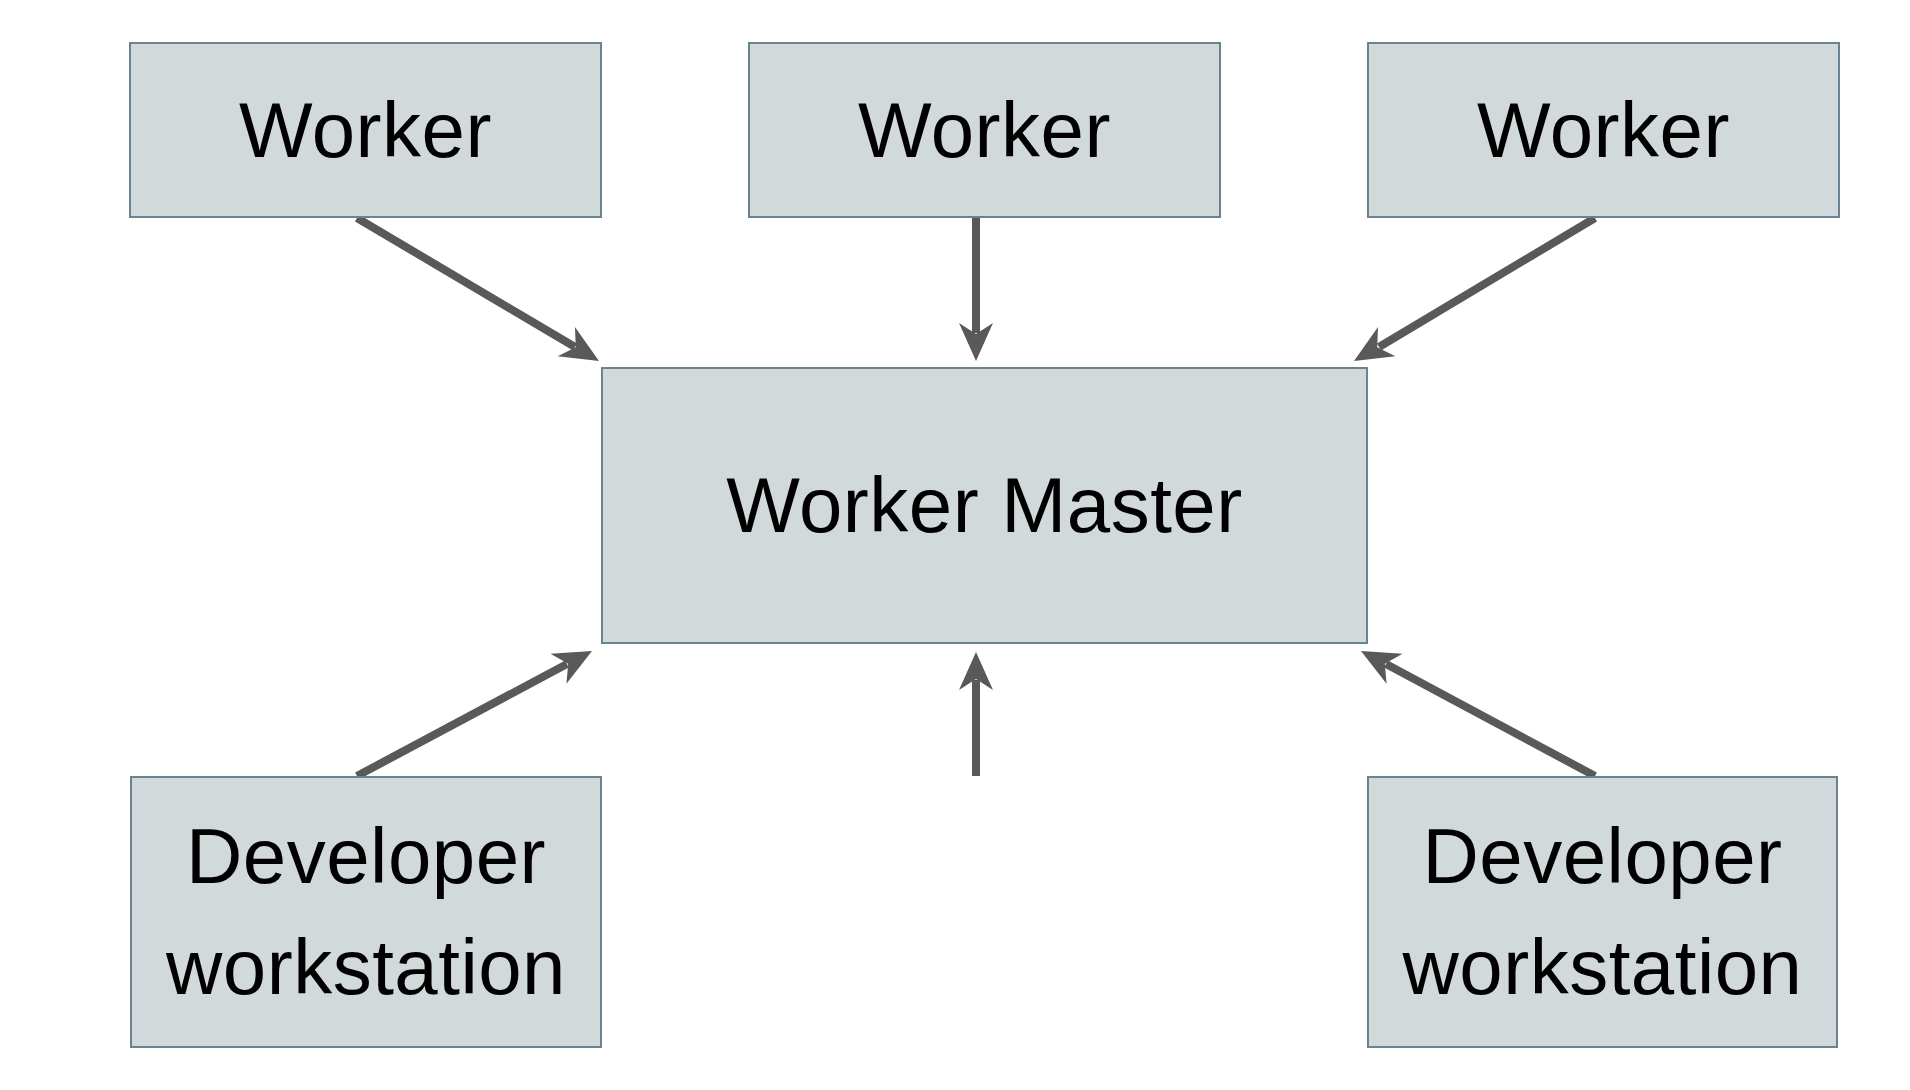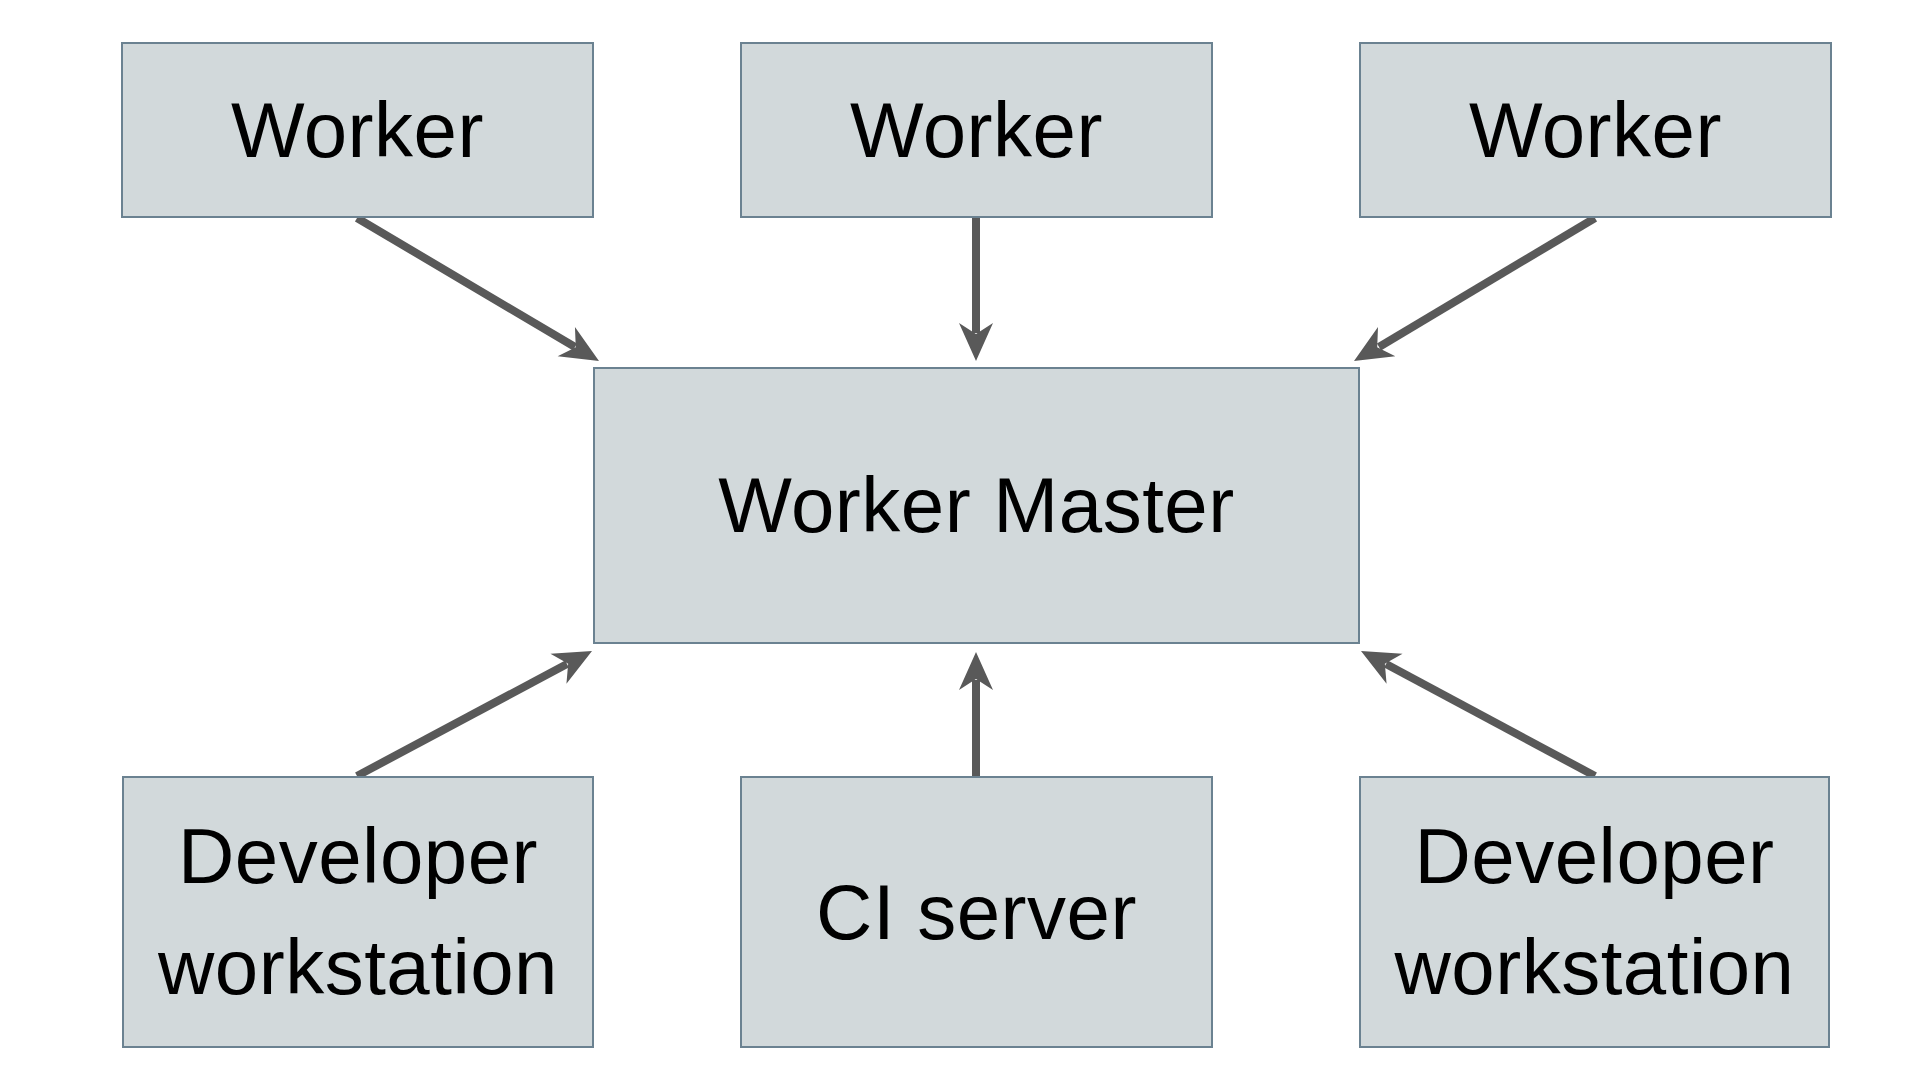--- a/index.html
+++ b/index.html
@@ -33,20 +33,21 @@
     border: 2px solid var(--node-border, #6b8291);
     display: flex;
     align-items: center;
     justify-content: center;
     text-align: center;
     color: var(--text, #000000);
     font-size: 78px;
     line-height: 1.42;
     letter-spacing: 0.5px;
     padding: 0 18px;
+    margin-left: 8px;
   }
   
   .n-worker-1           { left: 121px;  top: 42px;  width: 473px; height: 176px; }
   .n-worker-2           { left: 740px;  top: 42px;  width: 473px; height: 176px; }
   .n-worker-3           { left: 1359px; top: 42px;  width: 473px; height: 176px; }
   .n-build-master       { left: 593px;  top: 367px; width: 767px; height: 277px; }
   .n-dev-left           { left: 122px;  top: 776px; width: 472px; height: 272px; }
   .n-ci-server          { left: 740px;  top: 776px; width: 473px; height: 272px; }
   .n-dev-right          { left: 1359px; top: 776px; width: 471px; height: 272px; }
   .edge-line {
@@ -110,21 +111,18 @@
   </div>
 
   <div class="node n-build-master">
     <span>Worker Master</span>
   </div>
 
   <div class="node n-dev-left">
     <span>Developer workstation</span>
   </div>
 
-  <div class="node n-ci-server">
-    <span>CI server</span>
-  </div>
 
   <div class="node n-dev-right">
     <span>Developer workstation</span>
   </div>
 
 </div>
 
 </body></html>

